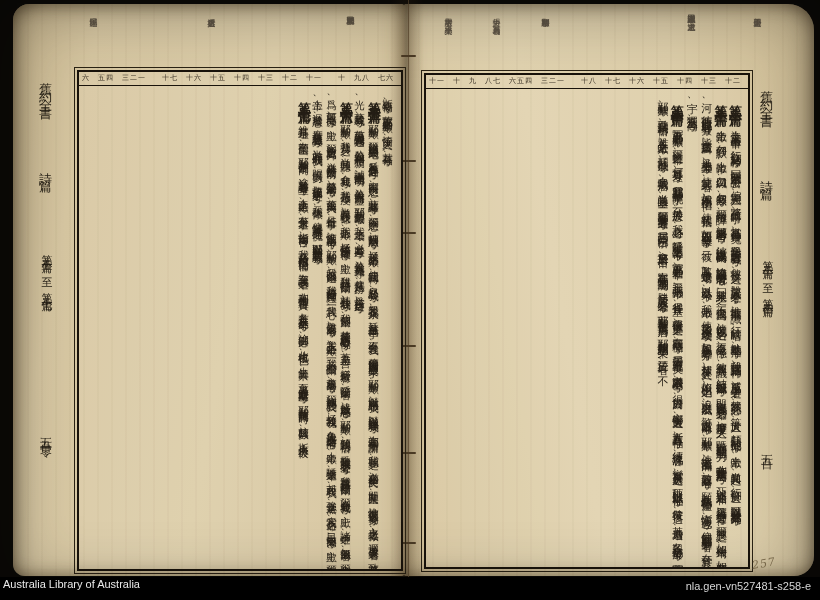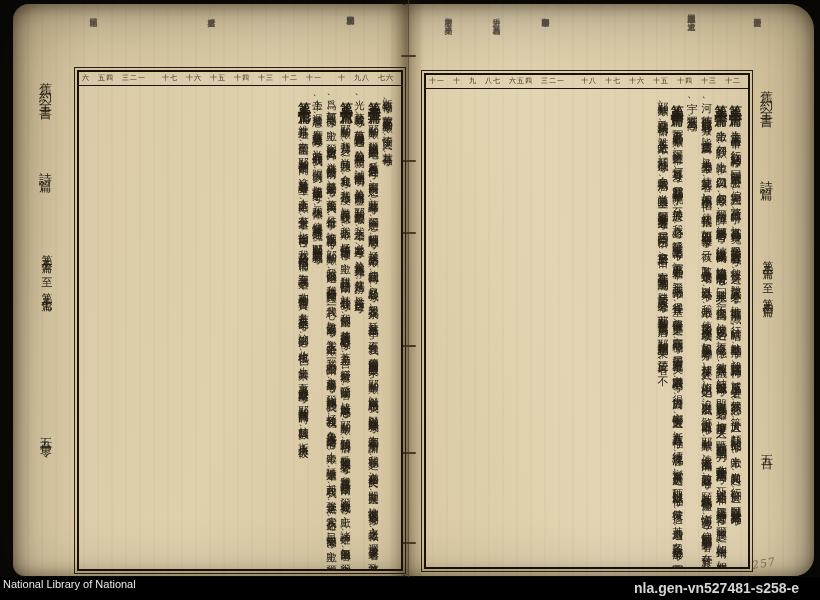--- a/index.html
+++ b/index.html
@@ -42,21 +42,21 @@
   .m-section{font-size:13px;letter-spacing:8px;}
   .m-range{font-size:11px;letter-spacing:2px;}
   .m-page{font-size:12px;letter-spacing:4px;}
   .annot{font-size:8px;line-height:9.5px;letter-spacing:0;color:#5d5344;height:58px;z-index:12;}
   
   .pencil{position:absolute;left:752px;top:557px;font-size:11px;font-style:italic;color:#80704f;
           transform:rotate(-10deg);z-index:13;letter-spacing:1px;}
   .infobar{position:absolute;left:0;right:0;bottom:0;height:23px;background:#000;z-index:30;
            font-family:"Liberation Sans","DejaVu Sans",sans-serif;color:#e9e9e9;}
   .infobar .lib{position:absolute;left:3px;top:1px;font-size:11px;}
-  .infobar .imgid{position:absolute;right:21px;top:3px;font-size:14px;color:#d5d5d5;font-weight:bold;}
+  .infobar .imgid{position:absolute;right:9px;top:3px;font-size:11px;color:#d5d5d5;}
   .vignette{position:absolute;inset:0;z-index:25;pointer-events:none;
     box-shadow:inset 0 0 70px rgba(0,0,0,.42),inset 0 -14px 26px -14px rgba(0,0,0,.55);}
 </style>
 </head>
 <body>
 
 <div class="photo">
 
   <div class="page page-left"></div>
   <div class="page page-right"></div>
@@ -121,16 +121,16 @@
   <div class="vert m-title" style="left:36px;top:72px">舊約全書</div>
   <div class="vert m-section" style="left:36px;top:162px">詩篇</div>
   <div class="vert m-range" style="left:38px;top:246px">第八十五篇　至　第八十七篇</div>
   <div class="vert m-page" style="left:37px;top:428px">五百零一</div>
 
   <div class="pencil">257</div>
 
   <div class="vignette"></div>
 
   <div class="infobar">
-    <span class="lib">National Library of National</span>
+    <span class="lib">Australia Library of Australia</span>
     <span class="imgid">nla.gen-vn527481-s258-e</span>
   </div>
 </div>
 
 </body></html>

